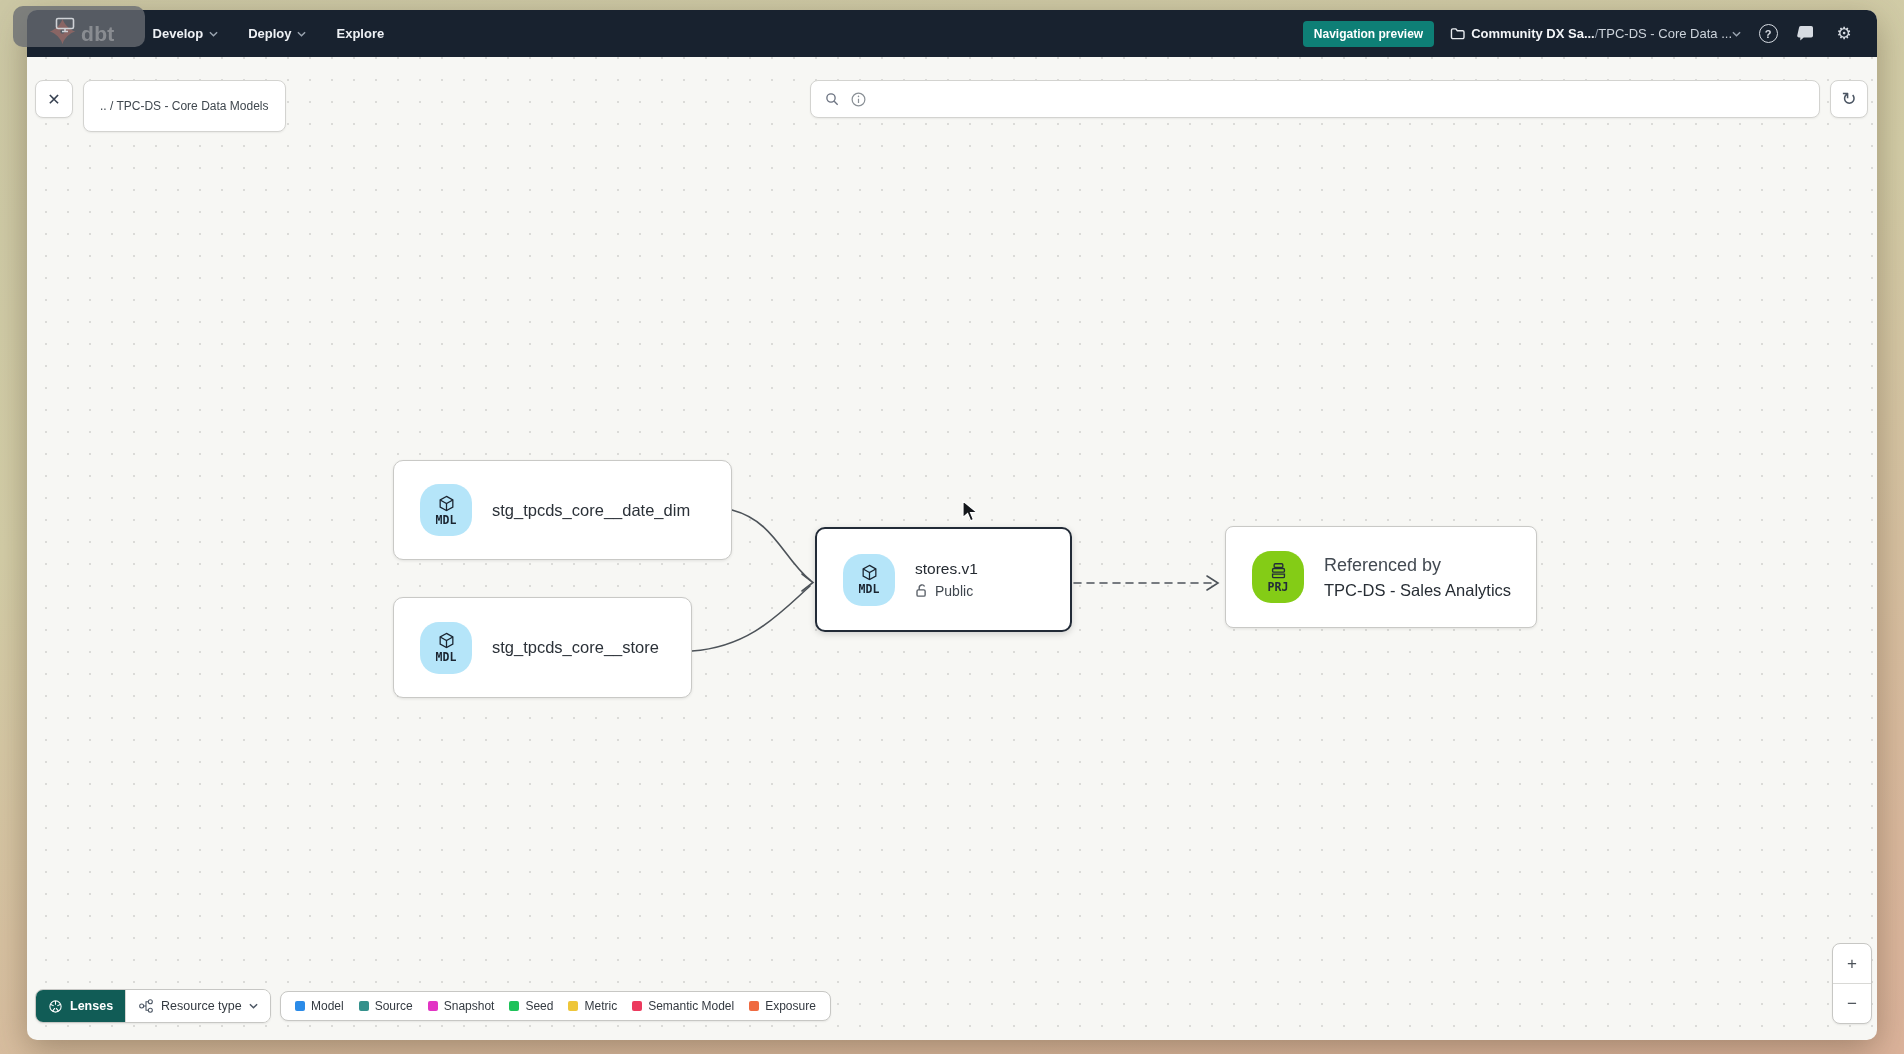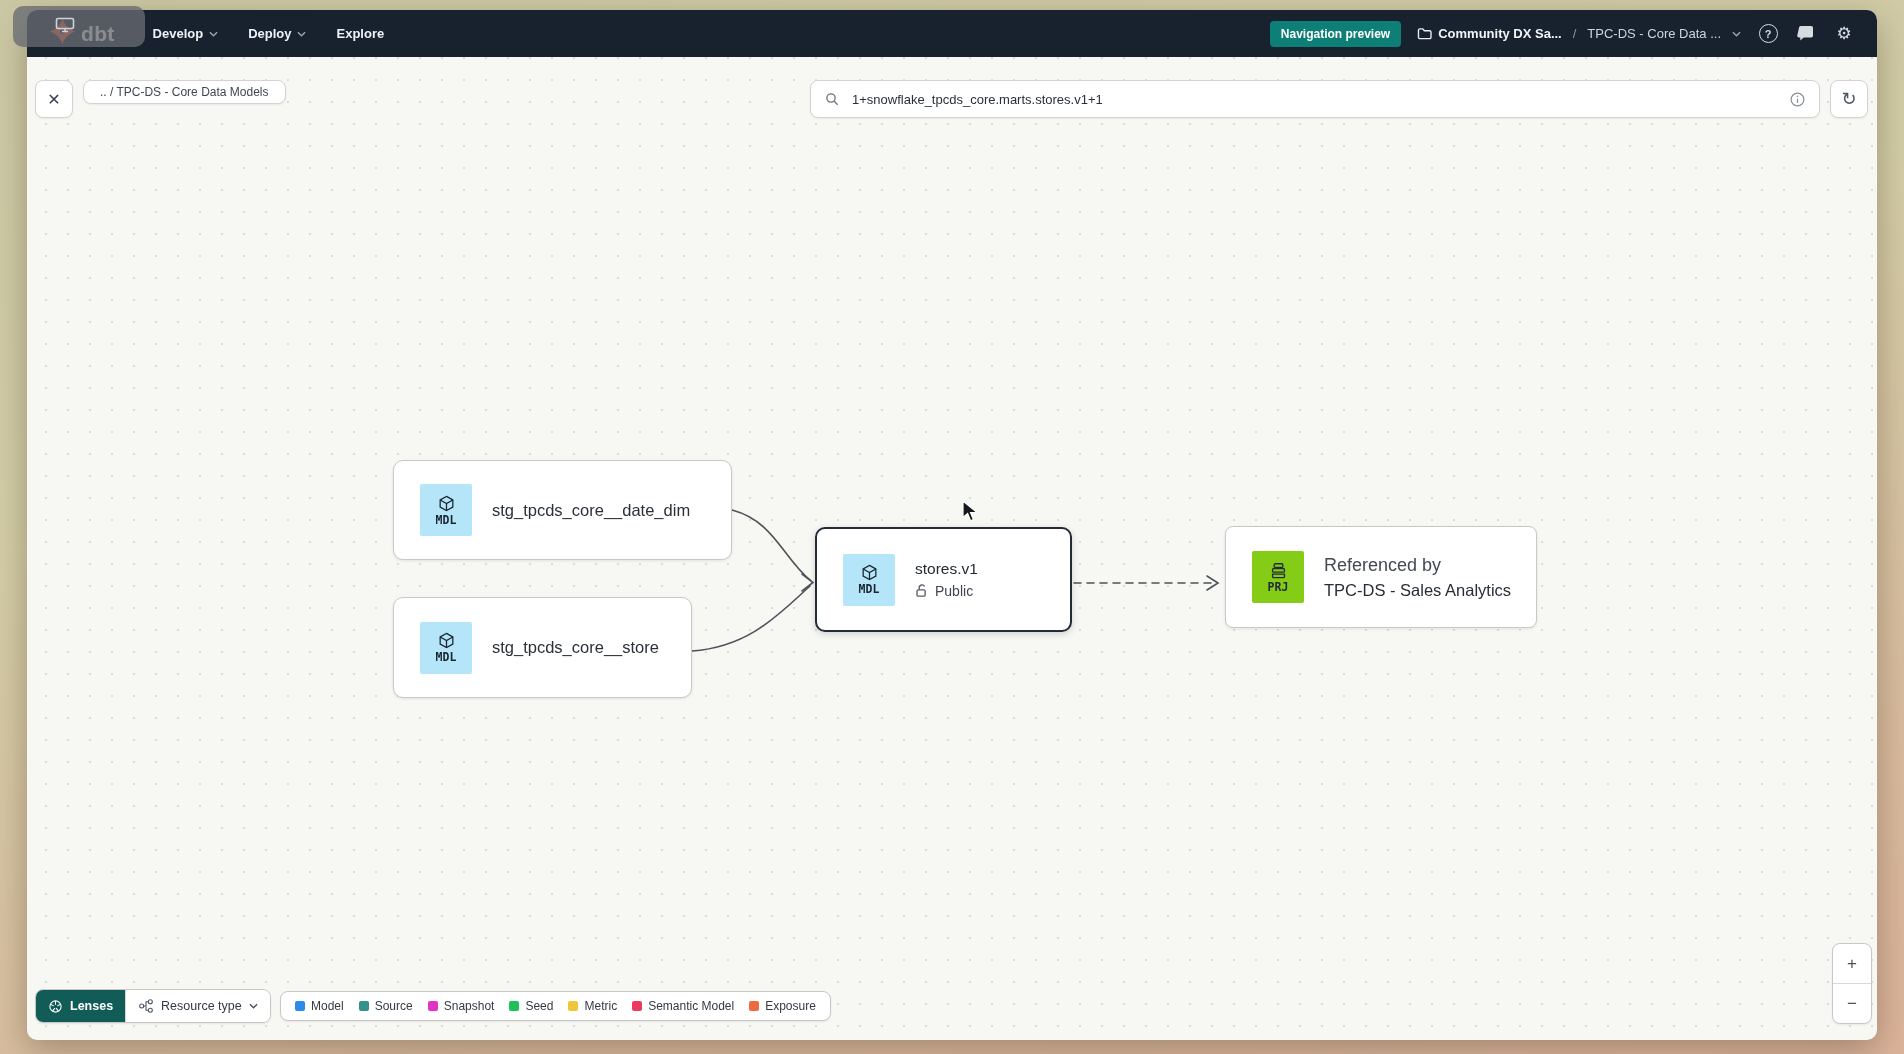--- a/index.html
+++ b/index.html
@@ -13,53 +13,53 @@
     align-items:center;padding:0 22px;box-sizing:border-box;color:#fff;}
   .nav-left{display:flex;align-items:center;gap:30px;}
   .logo{display:flex;align-items:center;gap:5px;margin-right:8px;cursor:pointer;}
   .logo-text{font-size:21px;font-weight:bold;color:#fff;letter-spacing:.3px;}
   .menu-item{display:flex;align-items:center;gap:6px;font-size:13px;font-weight:bold;
     color:#eef1f5;cursor:pointer;}
   .chev{width:9px;height:6px;}
   .nav-right{margin-left:auto;display:flex;align-items:center;gap:16px;}
   .preview-badge{background:#0e7f76;color:#fff;font-size:12px;font-weight:bold;
     padding:6px 11px;border-radius:4px;white-space:nowrap;cursor:pointer;}
-  .hdr-crumb{display:flex;align-items:center;gap:11px;white-space:nowrap;}
+  .hdr-crumb{display:flex;align-items:center;gap:0;white-space:nowrap;}
   .hdr-acct{display:flex;align-items:center;gap:6px;font-size:13px;font-weight:bold;color:#f2f4f7;}
   .hdr-sep{color:#8b95a3;font-size:13px;}
   .hdr-proj{font-size:13px;color:#ccd3db;}
   .icon-btn{display:flex;align-items:center;justify-content:center;width:22px;height:22px;
     color:#d6dbe2;cursor:pointer;}
   .help-circ{width:17px;height:17px;border:1.6px solid #d6dbe2;border-radius:50%;display:flex;
     align-items:center;justify-content:center;font-size:11px;font-weight:bold;color:#d6dbe2;}
   .gear{font-size:17px;line-height:1;color:#d6dbe2;}
   
   .tool-btn{position:absolute;background:#fff;border:1px solid #d3d3d0;border-radius:8px;
     box-shadow:0 1px 2px rgba(0,0,0,.06);display:flex;align-items:center;justify-content:center;
     box-sizing:border-box;cursor:pointer;}
   .close-btn{left:8px;top:70px;width:38px;height:38px;font-size:16px;color:#374151;}
-  .crumb-chip{left:56px;top:70px;height:24px;padding:0 16px;font-size:12px;color:#3f474e;
+  .crumb-chip{left:56px;top:70px;height:52px;padding:0 16px;font-size:12px;color:#3f474e;
     white-space:nowrap;}
   .searchbar{position:absolute;left:783px;top:70px;width:1010px;height:38px;background:#fff;
     border:1px solid #d3d3d0;border-radius:8px;box-sizing:border-box;display:flex;
     align-items:center;gap:10px;padding:0 13px;box-shadow:0 1px 2px rgba(0,0,0,.06);}
   .searchbar input{flex:1;border:none;outline:none;background:transparent;font-size:13px;
     color:#2a3037;font-family:inherit;}
   .refresh-btn{left:1803px;top:70px;width:38px;height:38px;font-size:18px;color:#4b5563;}
   
   .canvas{position:absolute;left:0;top:47px;right:0;bottom:0;
     background-image:radial-gradient(circle,#dbdbd8 1.1px,transparent 1.4px);
     background-size:22px 22px;background-position:8px 12px;}
   .edges{position:absolute;left:0;top:0;pointer-events:none;}
   
   .node{position:absolute;background:#fff;border:1px solid #c9c9c6;border-radius:10px;
     box-shadow:0 1px 3px rgba(0,0,0,.09);display:flex;align-items:center;gap:20px;
     padding:0 26px;box-sizing:border-box;cursor:pointer;}
   .node.selected{border:2px solid #222b37;box-shadow:0 2px 7px rgba(0,0,0,.16);}
-  .res-badge{flex:0 0 auto;width:52px;height:52px;border-radius:2px;display:flex;
+  .res-badge{flex:0 0 auto;width:52px;height:52px;border-radius:19px;display:flex;
     flex-direction:column;align-items:center;justify-content:center;gap:0px;}
   .res-badge.mdl{background:#b5e5f9;color:#1b2531;}
   .res-badge.prj{background:#84cc16;color:#232c39;}
   .res-code{font-family:"DejaVu Sans Mono",monospace;font-size:11.5px;font-weight:bold;}
   .node-title{font-size:16.5px;color:#2b3138;font-weight:500;white-space:nowrap;}
   .node-col{display:flex;flex-direction:column;gap:5px;}
   .v-title{font-size:15.5px;color:#242a31;font-weight:500;}
   .v-access{display:flex;align-items:flex-start;gap:6px;font-size:14px;color:#3f464e;}
   .ref-sub{font-size:18px;color:#434a52;}
   .ref-title{font-size:16.5px;color:#272d34;font-weight:500;white-space:nowrap;}
@@ -230,21 +230,20 @@
 
     <div class="tool-btn close-btn">
       <span>✕</span>
     </div>
     <div class="tool-btn crumb-chip">.. / TPC-DS - Core Data Models</div>
     <div class="searchbar">
       <svg width="16" height="16" viewBox="0 0 24 24" fill="none" stroke="#6b7280" stroke-width="2">
         <circle cx="10.5" cy="10.5" r="6.2"></circle>
           <path d="M15.3 15.3 L20.5 20.5"></path>
       </svg>
-      <input type="text" value="1+snowflake_tpcds_core.marts.stores.v1+1" style="">
       <svg width="17" height="17" viewBox="0 0 24 24" fill="none" stroke="#8a9096" stroke-width="1.7">
         <circle cx="12" cy="12" r="9"></circle>
           <path d="M12 11 V17"></path>
           <circle cx="12" cy="7.6" r="1.1" fill="#8a9096" stroke="none"></circle>
       </svg>
     </div>
     <div class="tool-btn refresh-btn">
       <span>↻</span>
     </div>
 

